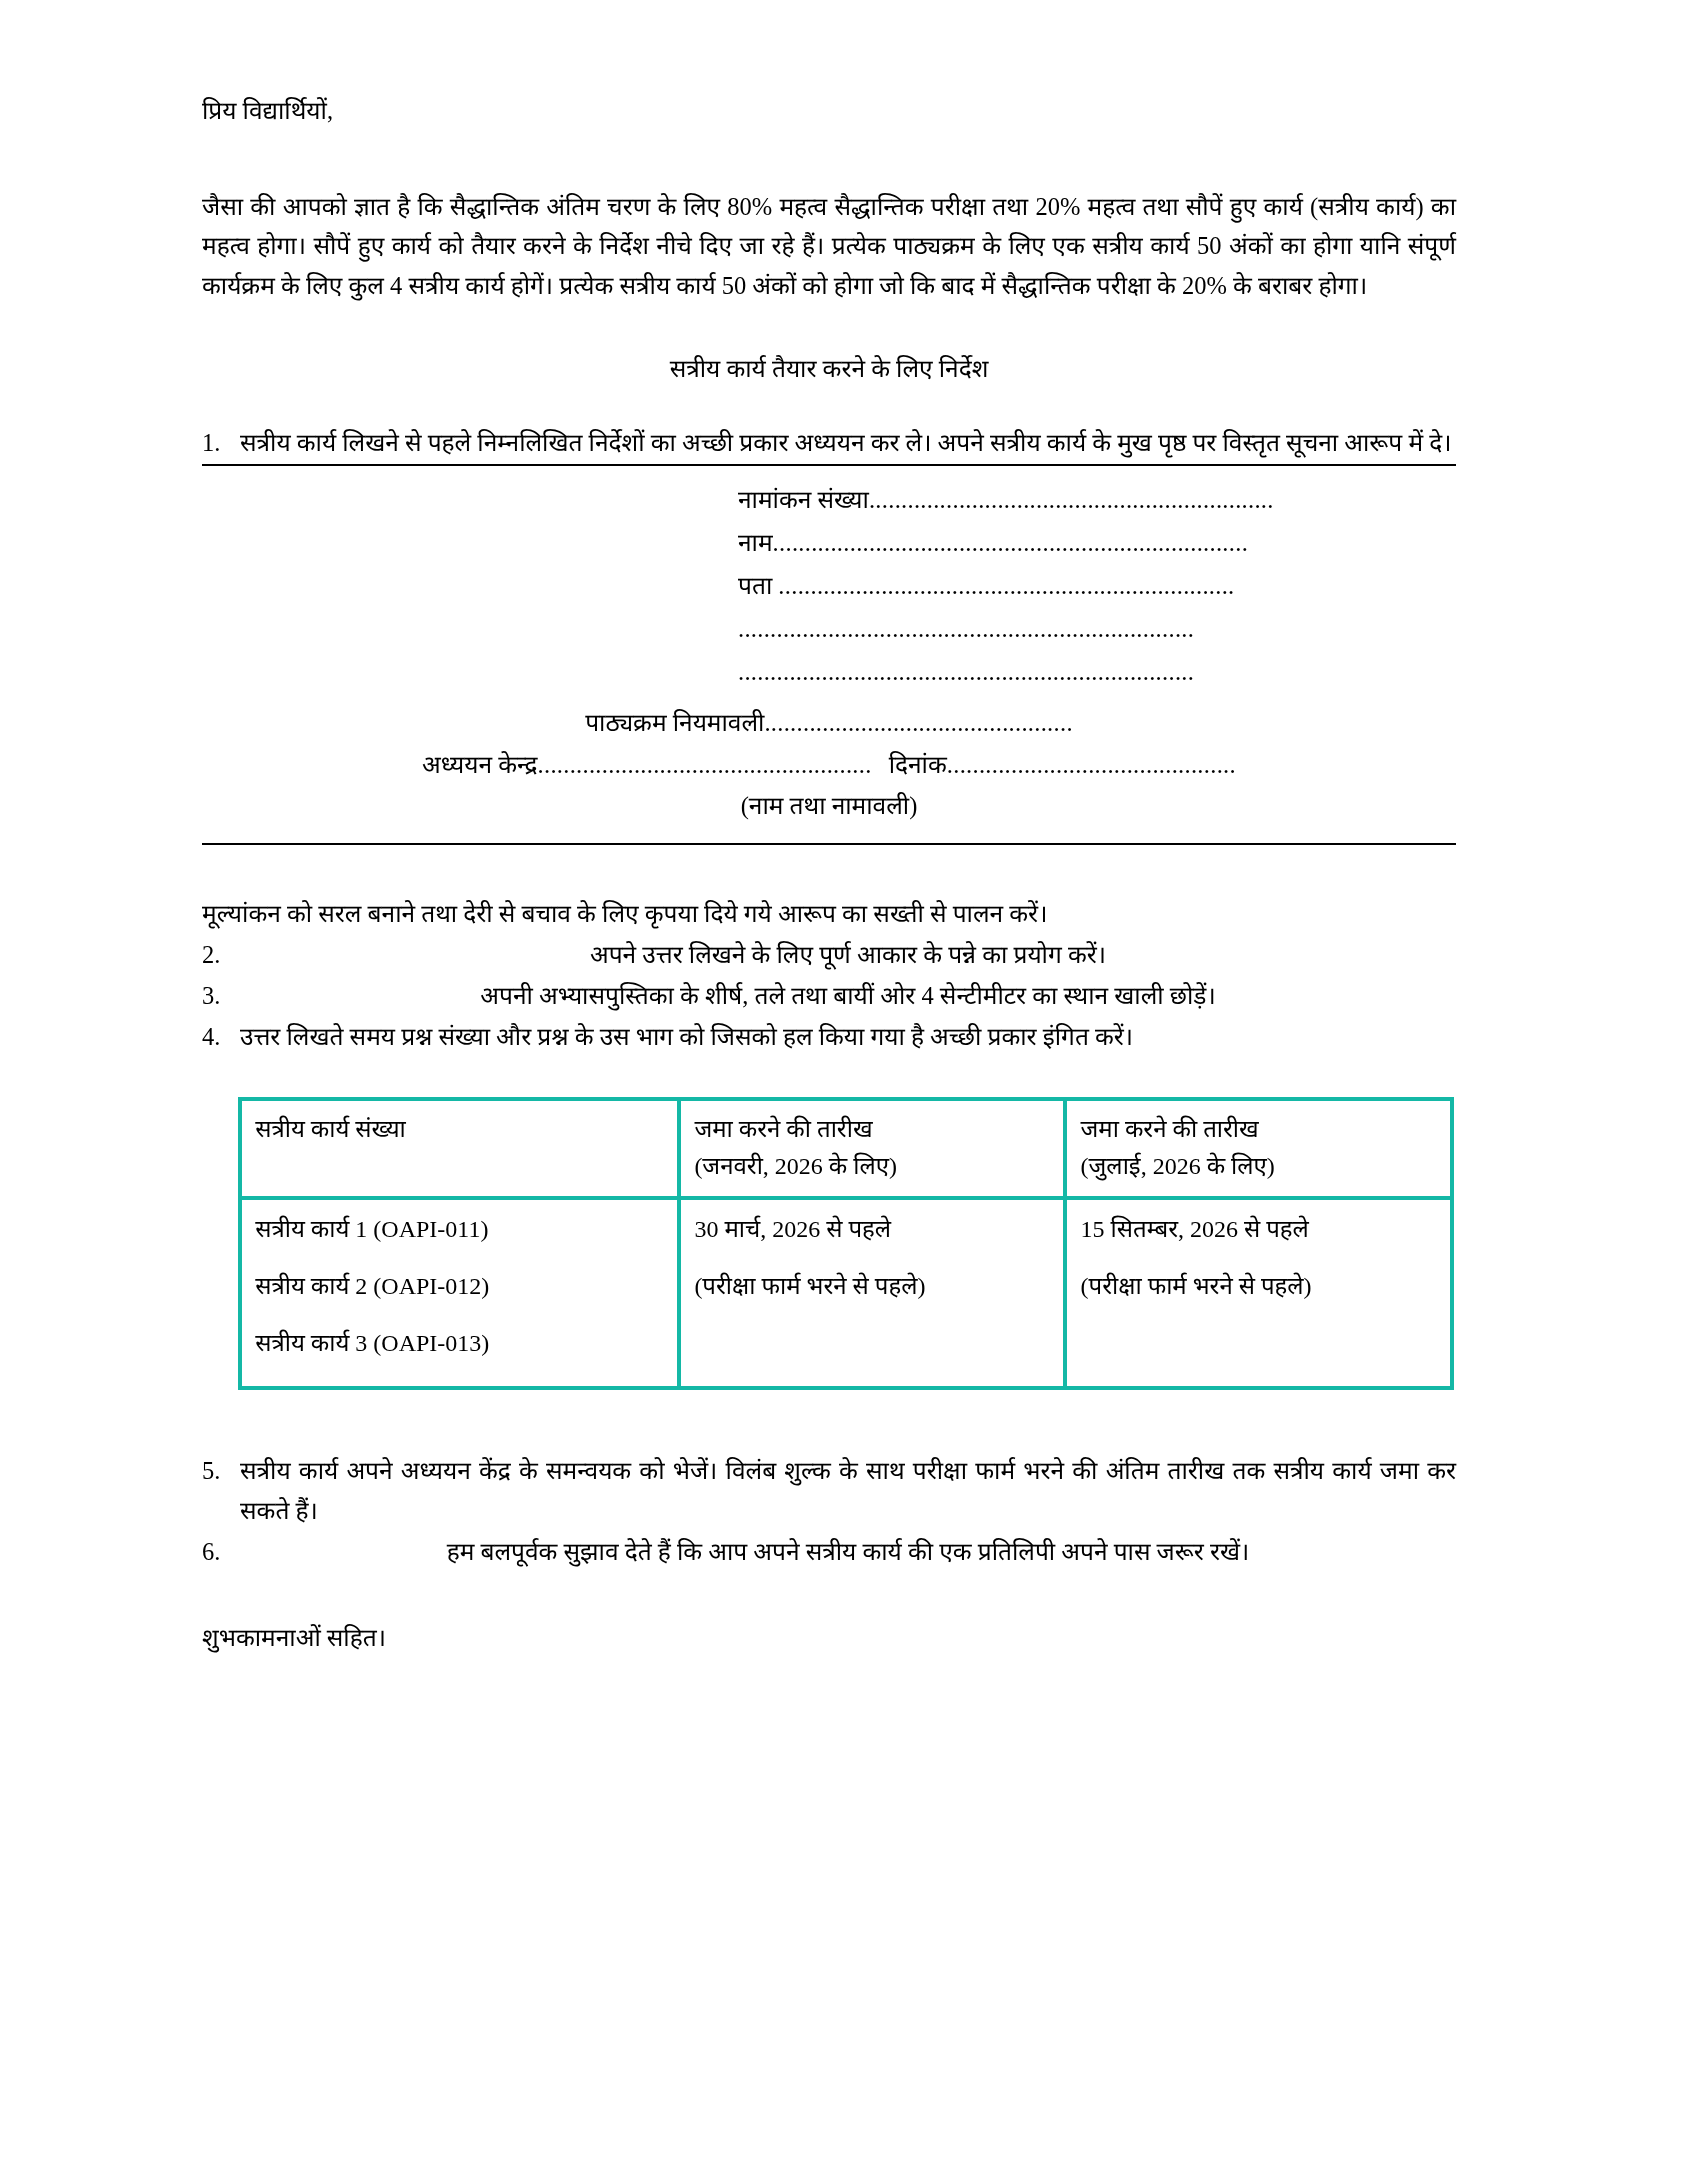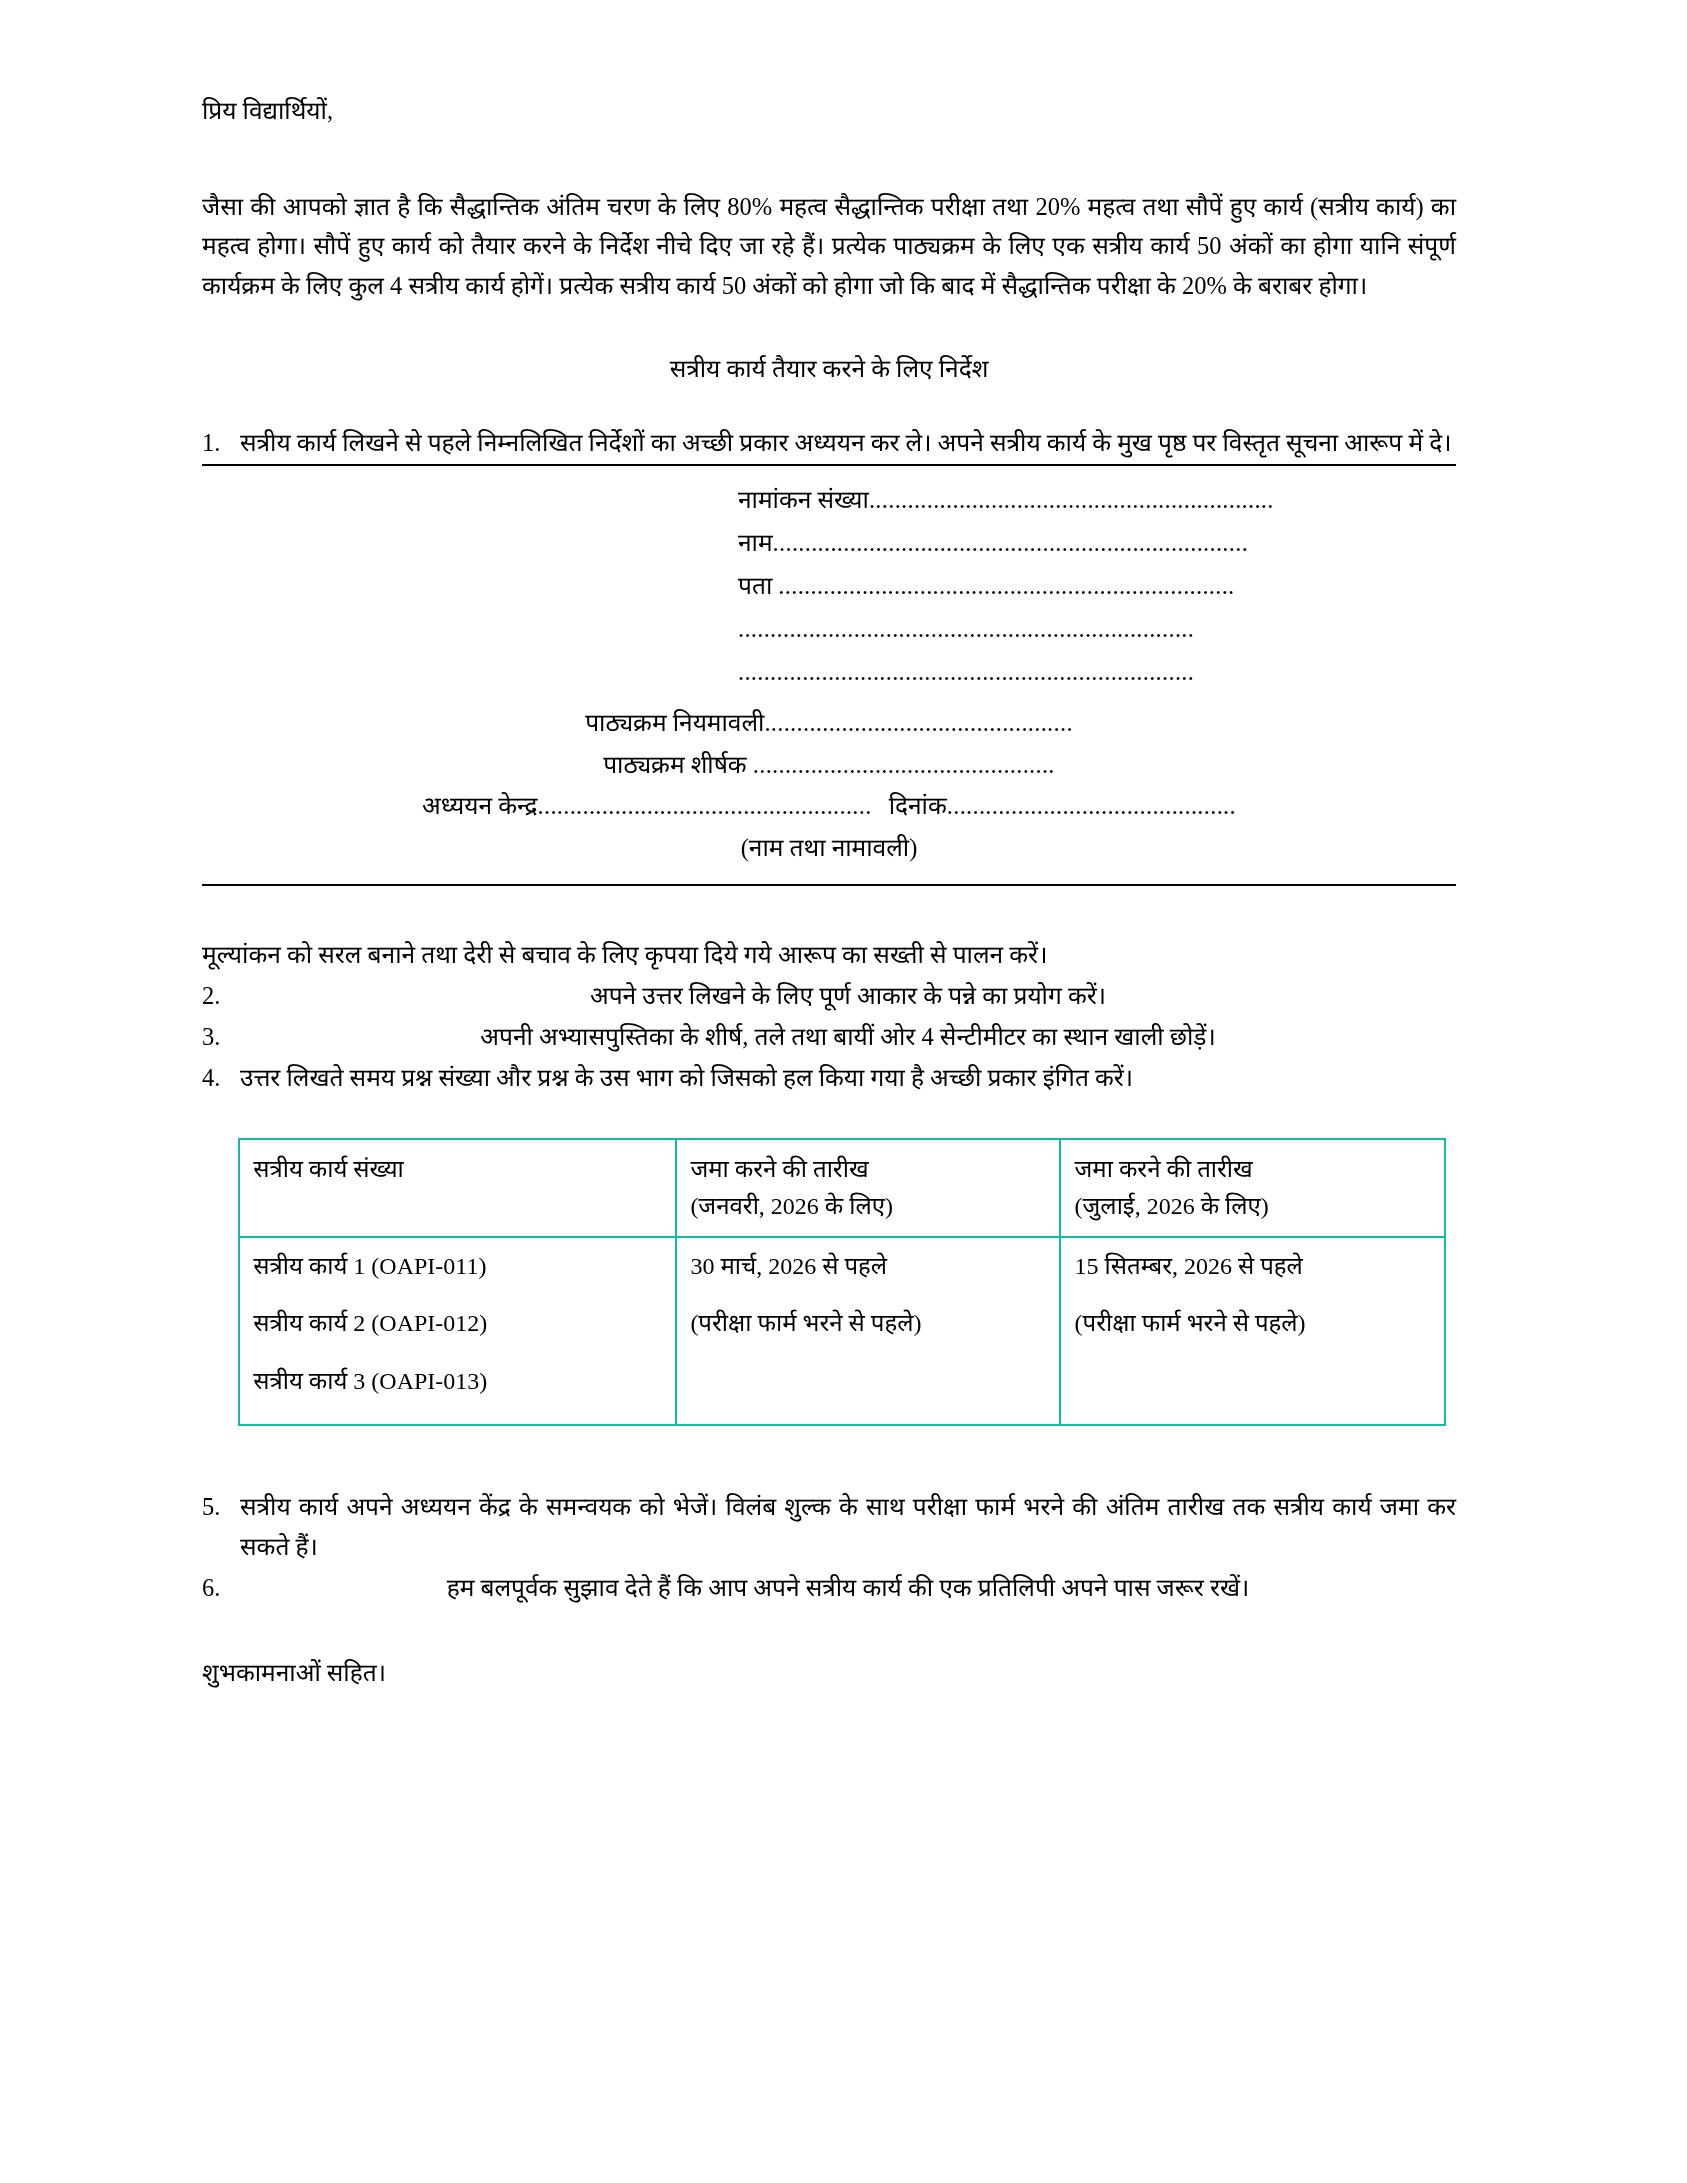--- a/index.html
+++ b/index.html
@@ -114,21 +114,21 @@
   
   .tbl-wrap {
     margin: 40px 0 0 36px;
   }
   table.dates {
     border-collapse: collapse;
     width: 1125px;
     table-layout: fixed;
   }
   table.dates td {
-    border: 2px solid #14b8a6;
+    border: 4px solid #14b8a6;
     vertical-align: top;
     font-size: 24px;
     line-height: 1.55;
     padding: 10.6px 12px 10.6px 13.2px;
   }
   table.dates td.c1 { width: 410px; }
   table.dates td.c2 { width: 357px; }
   table.dates td.c3 { width: 357px; }
   .cell-line { display: block; }
   .body-row td { height: 165px; }
@@ -175,21 +175,20 @@
       <div class="form-centered">
         <div class="form-row"><span>नामांकन संख्या</span><span class="dots">...............................................................</span></div>
         <div class="form-row"><span>नाम</span><span class="dots">..........................................................................</span></div>
         <div class="form-row"><span>पता </span><span class="dots">.......................................................................</span></div>
         <div class="form-row"><span></span><span class="dots">.......................................................................</span></div>
         <div class="form-row"><span></span><span class="dots">.......................................................................</span></div>
       </div>
 
       <div class="form-left">
         <div class="form-row"><span>पाठ्यक्रम नियमावली</span><span class="dots">................................................</span></div>
-        <div class="form-row"><span>पाठ्यक्रम शीर्षक </span><span class="dots">...............................................</span></div>
         <div class="form-row"><span>अध्ययन केन्द्र</span><span class="dots">....................................................</span><span class="date-gap"></span><span>दिनांक</span><span class="dots">.............................................</span></div>
         <div class="namaval">(नाम तथा नामावली)</div>
       </div>
     </div>
 
     <hr class="rule rule-bottom">
 
     <div class="after-table" style="margin-top:49px;">
       <p class="para para-last-line" style="margin-bottom:1.3px;">मूल्यांकन को सरल बनाने तथा देरी से बचाव के लिए कृपया दिये गये आरूप का सख्ती से पालन करें।</p>
 

